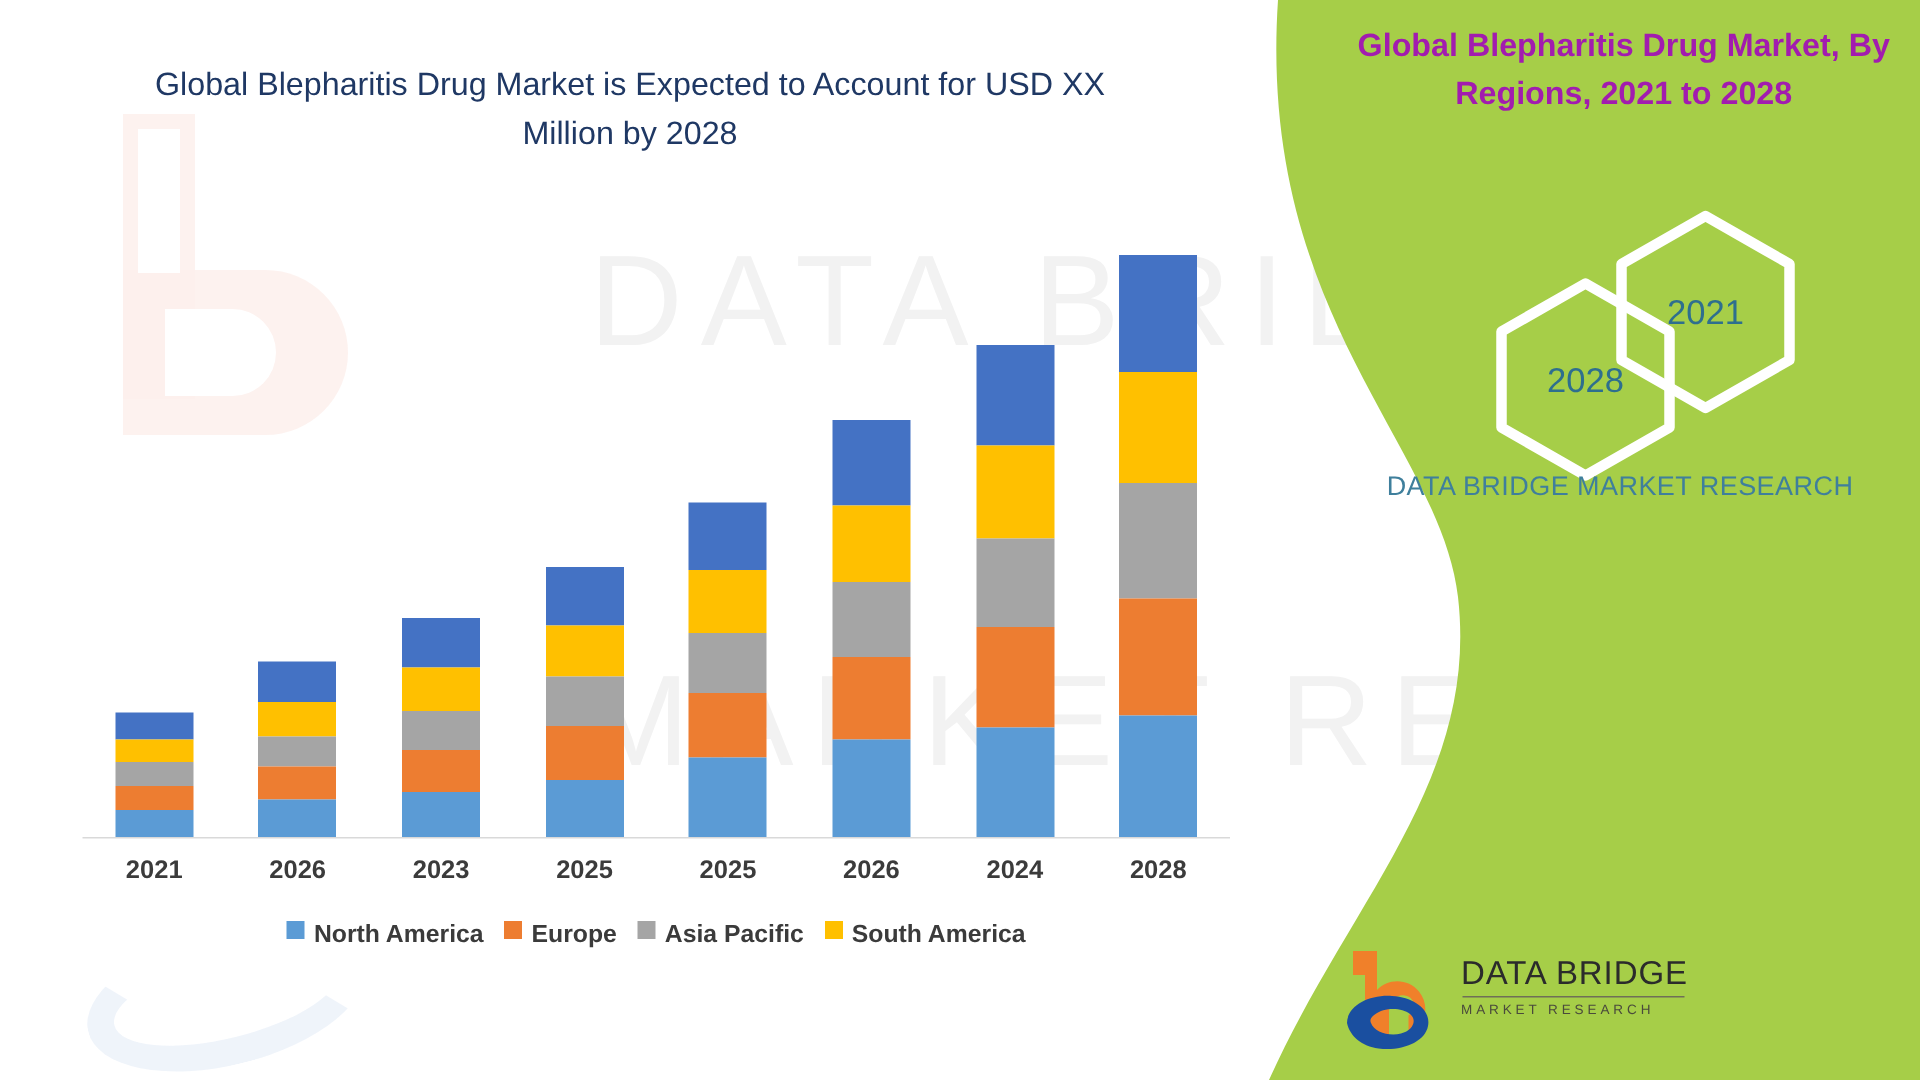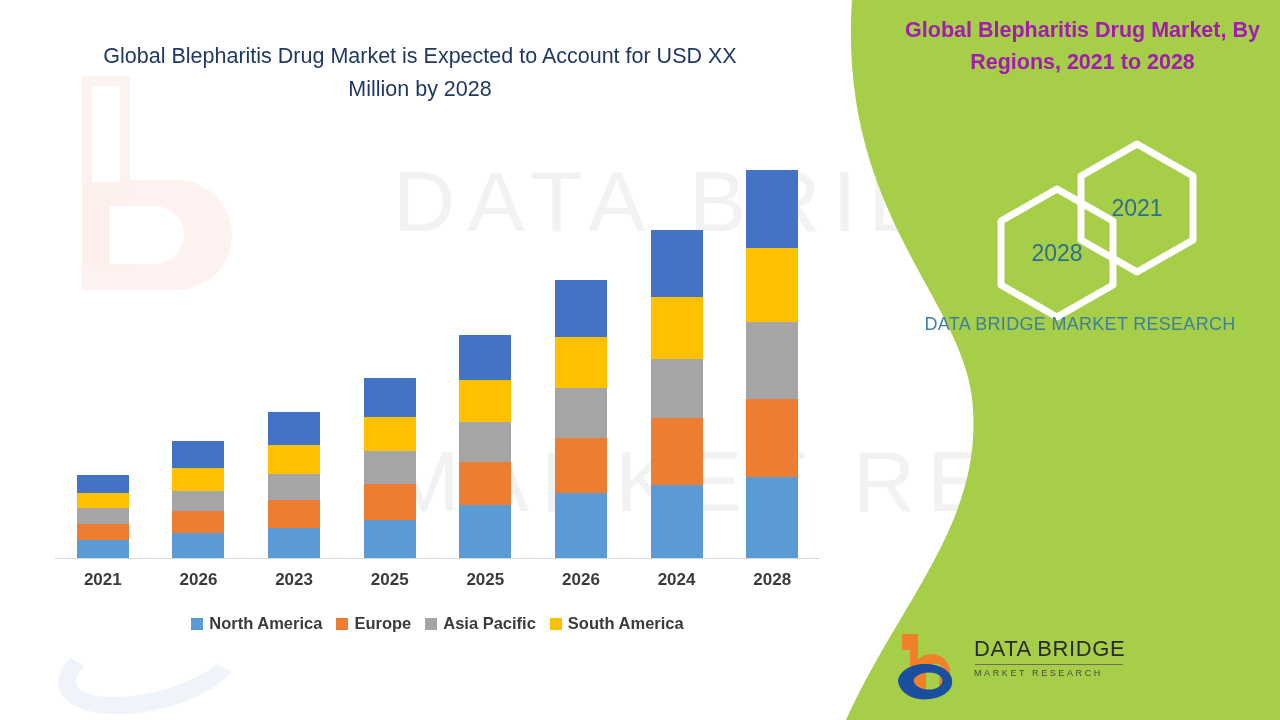--- a/index.html
+++ b/index.html
@@ -136,21 +136,20 @@
     left: 55px; top: 614px;
     width: 765px;
     display: flex;
     justify-content: center;
     align-items: center;
     gap: 14px;
     flex-wrap: nowrap;
   }
   .legend-item {
     display: flex;
-    align-items: center;
     gap: 6px;
     white-space: nowrap;
   }
   .legend-swatch {
     width: 12px; height: 12px;
     flex: 0 0 auto;
   }
   .legend-label {
     color: #3b3b3b;
     font-size: 16.5px;

